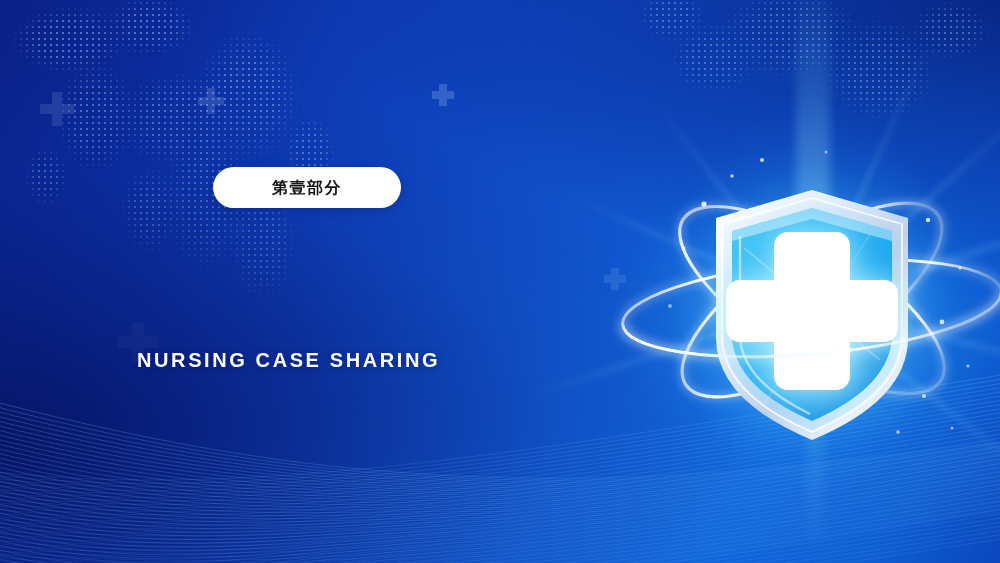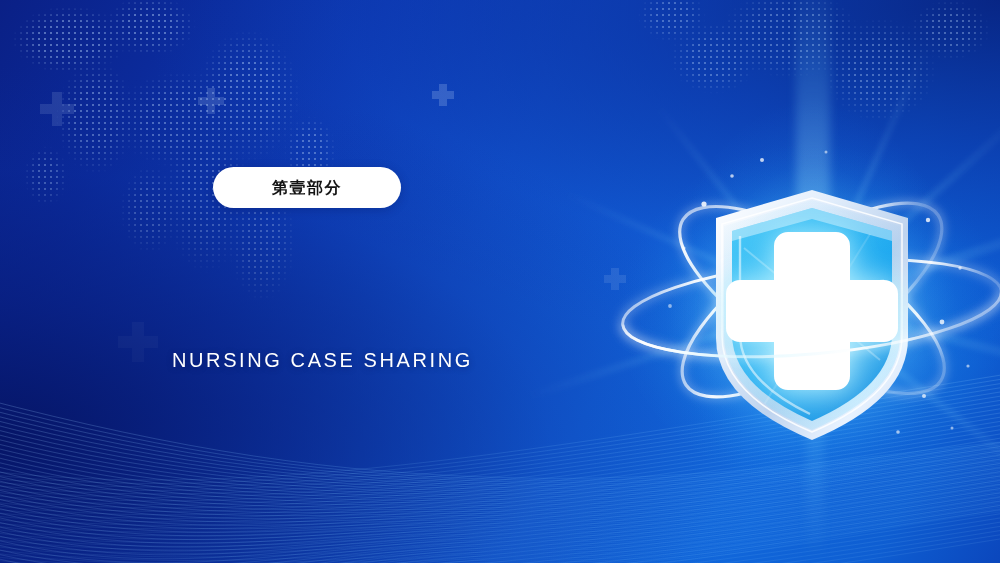--- a/index.html
+++ b/index.html
@@ -232,26 +232,25 @@
        5px 5px 0 rgba(8,34,126,0.66),
        6px 6px 1px rgba(8,32,120,0.50),
        7px 8px 10px rgba(4,18,80,0.42);
   }
 
   #sub-title {
     position: absolute;
     left: 137px;
     top: 349px;
     font-size: 20px;
-    font-weight: 400;
+    font-weight: 700;
     color: #ffffff;
     letter-spacing: 2.6px;
     white-space: nowrap;
     text-shadow: 0 1px 6px rgba(4,18,80,0.45);
-    margin-left: 35px;
   }
 </style>
 </head>
 <body>
 
 <div id="slide">
 
   <div class="layer bg-base"></div>
   <div class="layer bg-topright"></div>
 

